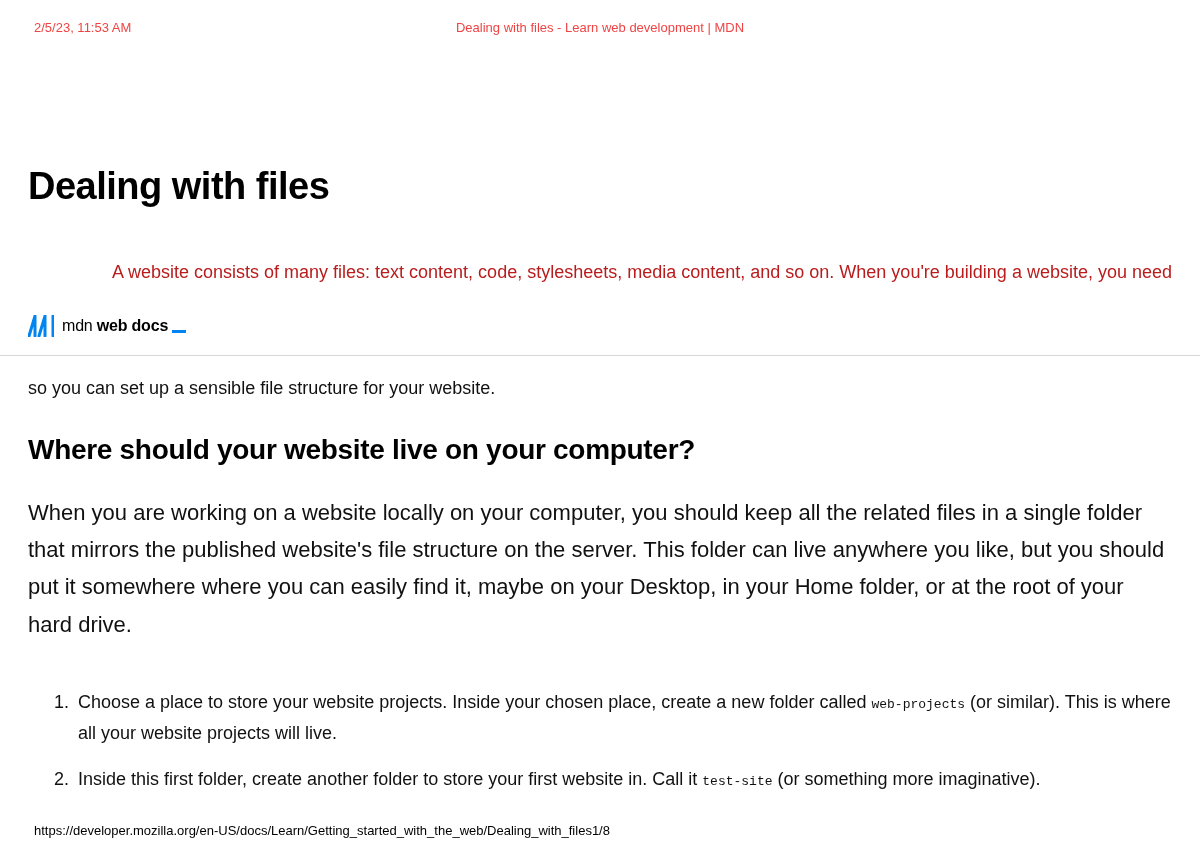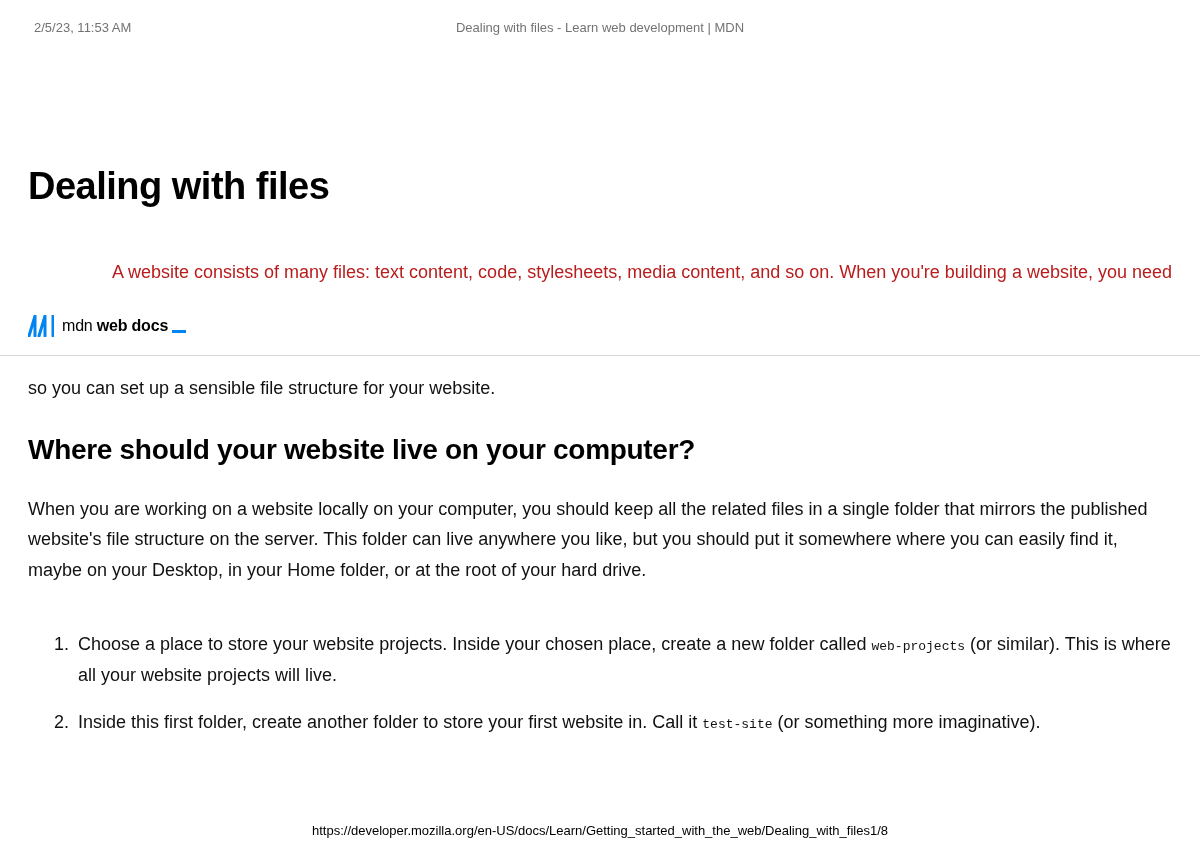--- a/index.html
+++ b/index.html
@@ -14,21 +14,21 @@
       background: #fff;
       color: #000;
       position: relative;
       overflow: hidden;
     }
     .print-header {
       display: flex;
       justify-content: space-between;
       padding: 20px 34px 0 34px;
       font-size: 13px;
-      color: #737373;
+      color: #ef4444;
     }
     .print-header-title {
       position: absolute;
       left: 50%;
       transform: translateX(-50%);
     }
     .content {
       padding: 0 28px;
       margin-top: 130px;
     }
@@ -85,21 +85,21 @@
       color: #111;
     }
     h2 {
       font-size: 28px;
       font-weight: 700;
       margin-top: 31px;
       margin-bottom: 28px;
       letter-spacing: -0.3px;
     }
     .body-para {
-      font-size: 18px;
+      font-size: 22px;
       line-height: 1.7;
       color: #111;
     }
     ol {
       margin-top: 44px;
       padding-left: 46px;
       font-size: 18px;
       line-height: 1.7;
       color: #111;
     }
@@ -110,21 +110,21 @@
     code {
       font-family: "SFMono-Regular", Consolas, "Liberation Mono", Menlo, monospace;
       font-size: 13px;
     }
     .print-footer {
       position: absolute;
       bottom: 10px;
       left: 0;
       right: 0;
       display: flex;
-      justify-content: center;
+      justify-content: flex-start;
       padding: 0 34px;
       font-size: 13px;
       color: #000;
     }
   </style>
 </head>
 <body>
 
 <div class="print-header">
   <span>2/5/23, 11:53 AM</span>

